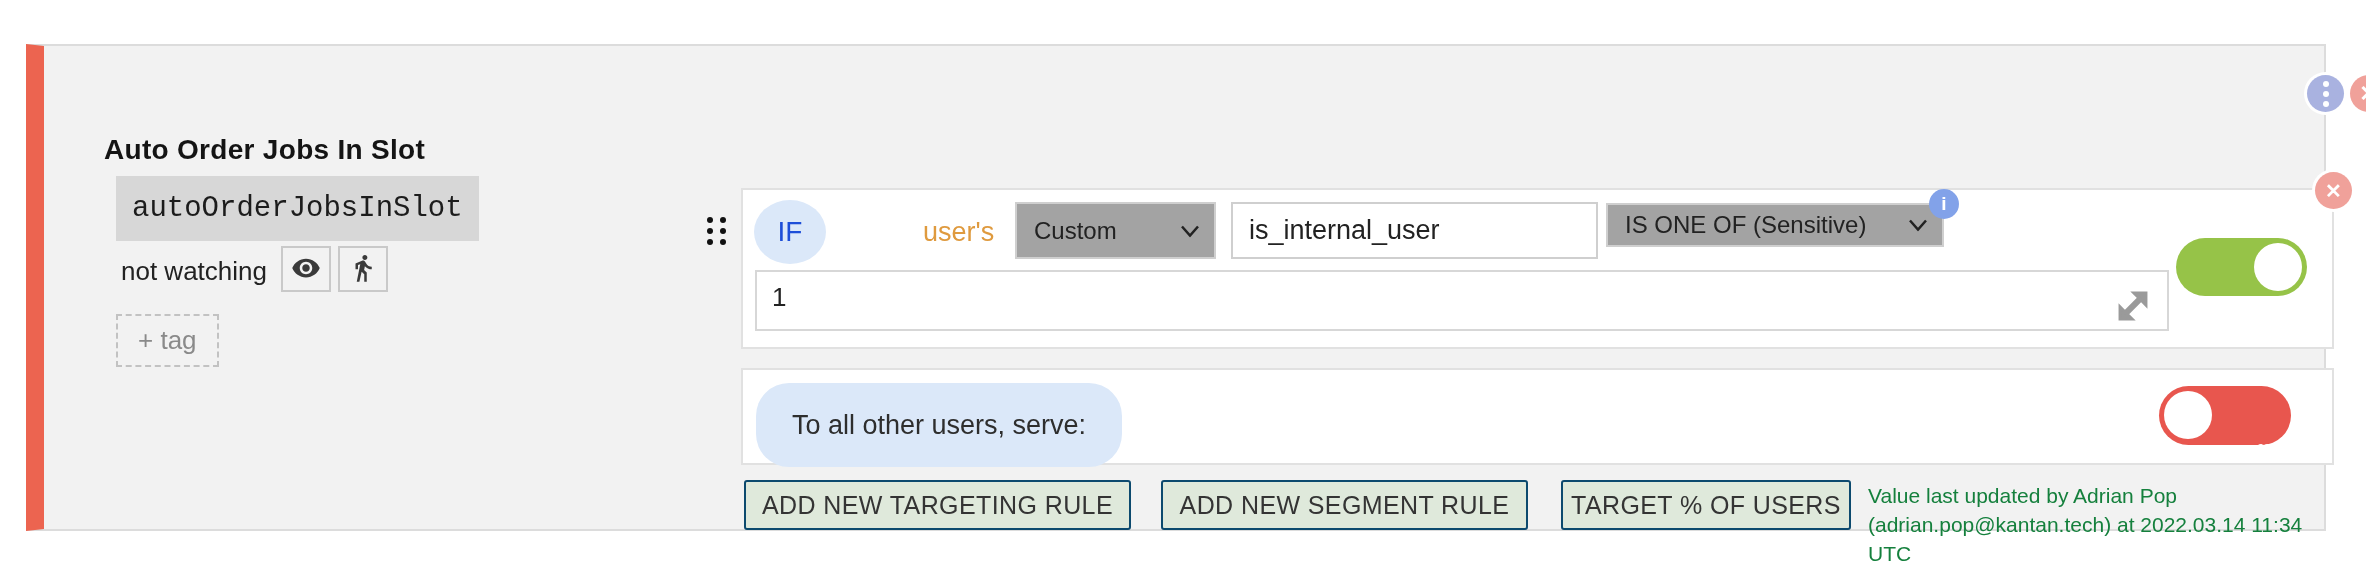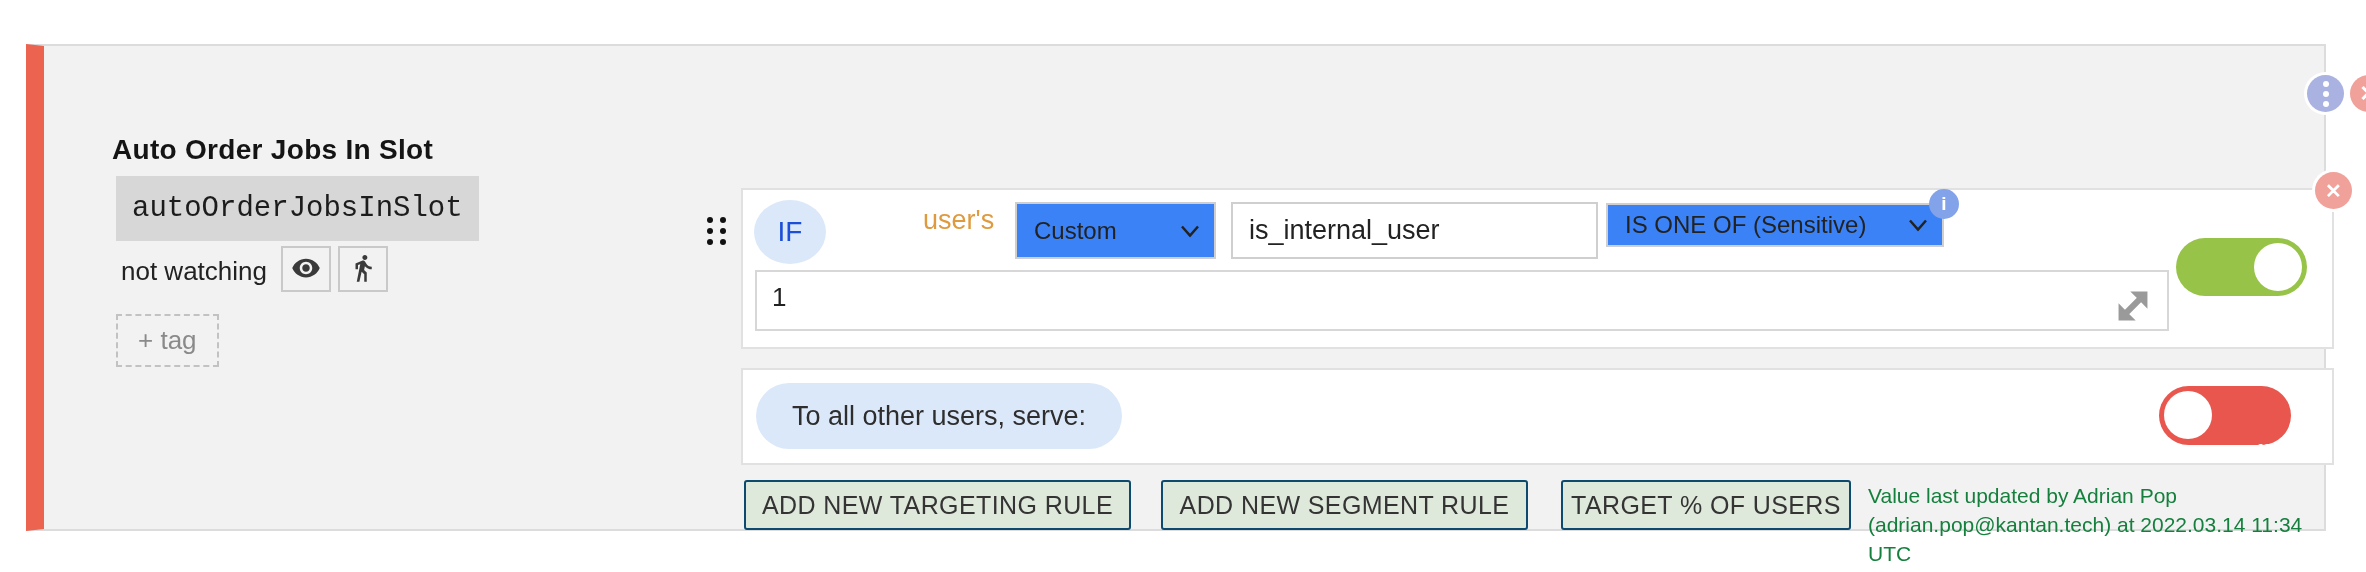--- a/index.html
+++ b/index.html
@@ -10,21 +10,21 @@
     font-family:"Liberation Sans", sans-serif; color:#333;
   }
   
   #card {
     position:absolute; left:26px; top:44px; width:2300px; height:487px;
     background:#f2f2f2;
     border:2px solid #dcdcdc;
     border-left:18px solid #ec6450;
   }
   
-  #flag-title { position:absolute; left:68px; top:88px; font-size:28px; font-weight:bold; color:#141414; letter-spacing:.3px; }
+  #flag-title { position:absolute; left:60px; top:88px; font-size:28px; font-weight:bold; color:#141414; letter-spacing:.3px; }
   #flag-key {
     position:absolute; left:72px; top:130px; background:#d7d7d7; color:#1c1c1c;
     font-family:"Liberation Mono", monospace; font-size:29px; padding:16px 16px;
   }
   #watch-label { position:absolute; left:77px; top:210px; font-size:26px; color:#222; }
   .icon-btn {
     position:absolute; top:200px; width:50px; height:46px;
     border:2px solid #c9c9c9; background:transparent;
     display:flex; align-items:center; justify-content:center; cursor:pointer;
   }
@@ -53,23 +53,23 @@
   #drag-handle {
     position:absolute; left:663px; top:171px; width:22px; height:34px;
     display:grid; grid-template-columns:repeat(2,6px); grid-auto-rows:6px; gap:5px 7px; cursor:grab;
   }
   #drag-handle i { background:#111; border-radius:50%; display:block; }
   #if-pill {
     position:absolute; left:710px; top:154px; width:72px; height:64px; border-radius:50%;
     background:#dbe8f9; color:#1d4ed8; font-size:28px;
     display:flex; align-items:center; justify-content:center;
   }
-  #users-label { position:absolute; left:879px; top:159px; font-size:27px; color:#df9a3e; }
+  #users-label { position:absolute; left:879px; top:171px; font-size:27px; color:#df9a3e; }
   .selectbox {
-    position:absolute; top:156px; height:57px; background:#3b82f6; border:2px solid #cfcfcf;
+    position:absolute; top:156px; height:57px; background:#a3a3a3; border:2px solid #cfcfcf;
     display:flex; align-items:center; font-size:24px; color:#222;
     padding:0 22px 0 17px; cursor:pointer;
   }
   #attr-type-select { left:971px; width:201px; }
   #comparator-select { left:1562px; top:157px; width:338px; height:44px; }
   .selectbox .chev { position:absolute; right:14px; top:50%; transform:translateY(-50%); }
   .chev svg { width:20px; height:13px; stroke:#222; stroke-width:2.5; fill:none; display:block; }
   #attr-name-input {
     position:absolute; left:1187px; top:156px; width:367px; height:57px;
     border:2px solid #cfcfcf; font-size:27px; color:#222; padding:0 16px;
@@ -92,21 +92,21 @@
   .toggle .knob { position:absolute; top:5px; width:48px; height:48px; border-radius:50%; background:#fff; }
   .toggle .tlabel { position:absolute; top:50%; transform:translateY(-50%); color:#fff; font-size:25px;margin-top:38px; }
   #on-toggle  { left:2132px; top:192px; width:131px; height:58px; background:#96c348; }
   #on-toggle .knob { right:5px; }
   #on-toggle .tlabel { left:40px; }
   #off-toggle { left:2115px; top:340px; width:132px; height:59px; background:#e8564e; }
   #off-toggle .knob { left:5px; }
   #off-toggle .tlabel { right:22px; }
   
   #serve-pill {
-    position:absolute; left:712px; top:337px; height:66px; border-radius:33px;
+    position:absolute; left:712px; top:337px; height:84px; border-radius:33px;
     background:#dbe8f9; color:#2e2e2e; font-size:27px;
     display:flex; align-items:center; padding:0 36px;
   }
   
   .action-btn {
     position:absolute; top:434px; height:50px; border:2px solid #0c4a6e; background:#dfe9db;
     color:#343434; font-size:25px; letter-spacing:.4px; border-radius:3px;
     display:flex; align-items:center; justify-content:center; cursor:pointer;
     font-family:"Liberation Sans", sans-serif;
   }

